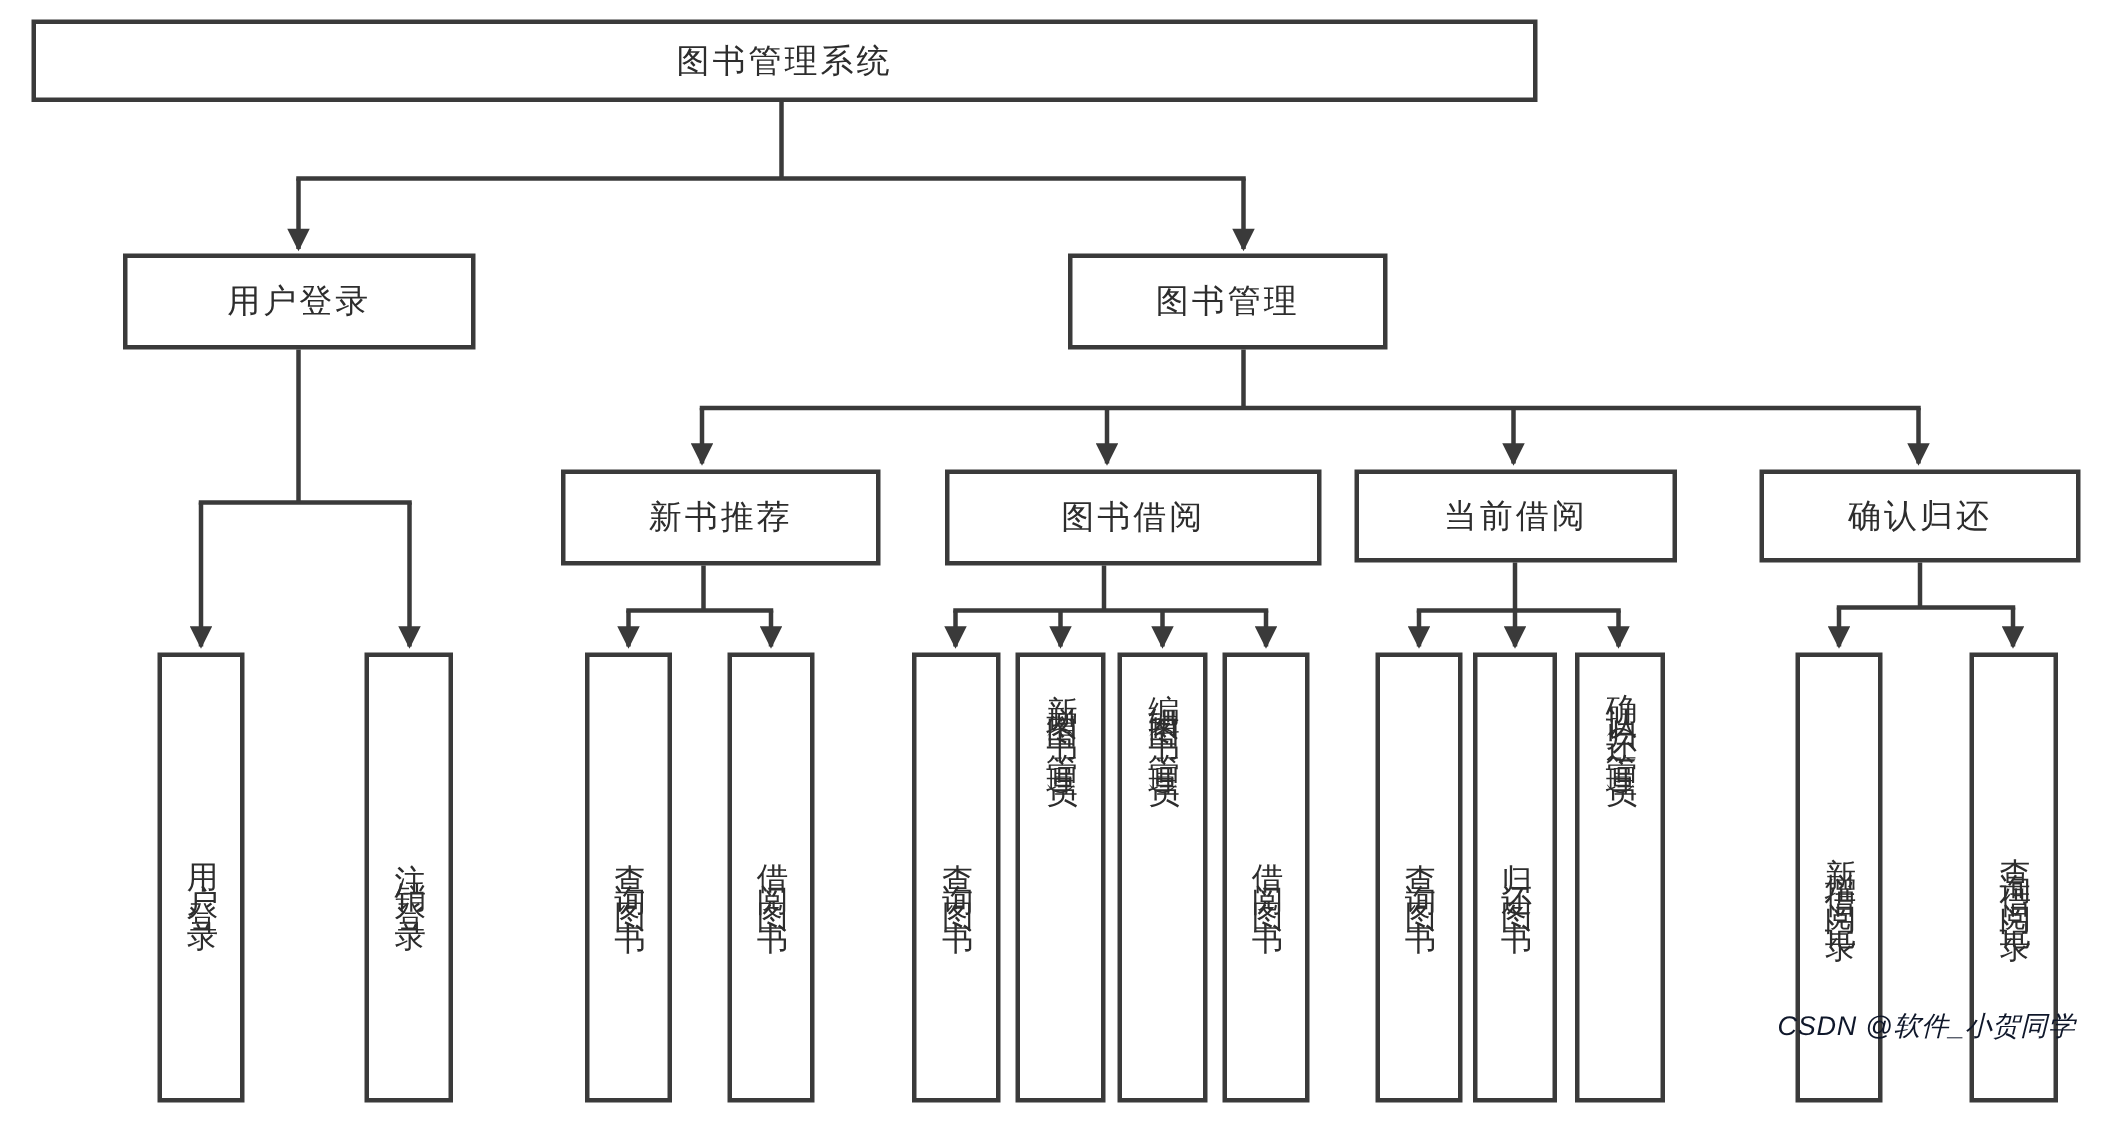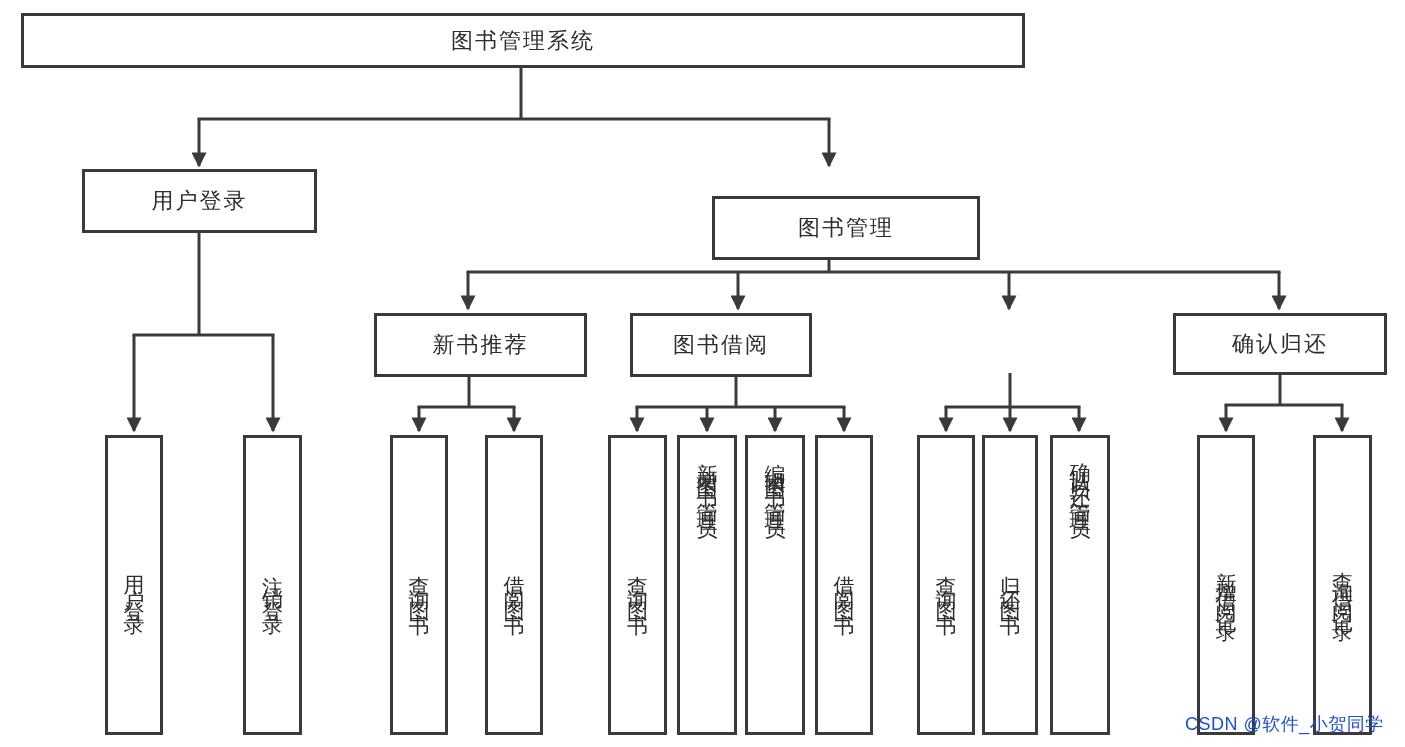--- a/index.html
+++ b/index.html
@@ -42,47 +42,48 @@
   }
   .v-node.med  { letter-spacing: 10px; }
   .v-node.long {
     letter-spacing: 8px;
     justify-content: flex-start;
     padding-top: 8px;
   }
   
   #n-root        { left: 21px;   top: 13px;  width: 1004px; height: 55px; }
   #n-user-login  { left: 82px;   top: 169px; width: 235px;  height: 64px; }
-  #n-book-mgmt   { left: 712px;  top: 169px; width: 268px;  height: 64px; margin-top: 27px; }
+  #n-book-mgmt   { left: 712px;  top: 169px; width: 213px;  height: 64px; }
   #n-new-book    { left: 374px;  top: 313px; width: 213px;  height: 64px; }
-  #n-book-borrow { left: 630px;  top: 313px; width: 182px;  height: 64px; }
+  #n-book-borrow { left: 630px;  top: 313px; width: 251px;  height: 64px; }
   #n-cur-borrow  { left: 903px;  top: 313px; width: 215px;  height: 62px; }
   #n-rec-borrow  { left: 1173px; top: 313px; width: 214px;  height: 62px; }
   
   #l-ul-1 { left: 105px;  width: 58px; }
   #l-ul-2 { left: 243px;  width: 59px; }
   #l-nb-1 { left: 390px;  width: 58px; }
   #l-nb-2 { left: 485px;  width: 58px; }
   #l-bb-1 { left: 608px;  width: 59px; }
   #l-bb-2 { left: 677px;  width: 60px; }
   #l-bb-3 { left: 745px;  width: 60px; }
   #l-bb-4 { left: 815px;  width: 58px; }
   #l-cb-1 { left: 917px;  width: 58px; }
   #l-cb-2 { left: 982px;  width: 56px; }
   #l-cb-3 { left: 1050px; width: 60px; }
   #l-br-1 { left: 1197px; width: 58px; }
   #l-br-2 { left: 1313px; width: 59px; }
   .watermark {
     position: absolute;
     left: 1185px;
-    top: 712px;
+    top: 672px;
     font-size: 18px;
-    color: #1d4ed8;
+    color: #0f172a;
     letter-spacing: 0.5px;
     white-space: nowrap;
+    font-style: italic;
   }
 </style>
 </head>
 <body>
 
 <div class="canvas">
 
   <svg class="connectors" viewBox="0 0 1405 747" xmlns="http://www.w3.org/2000/svg">
     <defs>
       <marker id="arrow" viewBox="0 0 10 10" refX="9" refY="5" markerWidth="5.5" markerHeight="5" orient="auto-start-reverse">
@@ -148,20 +149,23 @@
   <div class="node h-node" id="n-book-mgmt">
     <span>图书管理</span>
   </div>
 
   <div class="node h-node" id="n-new-book">
     <span>新书推荐</span>
   </div>
   <div class="node h-node" id="n-book-borrow">
     <span>图书借阅</span>
   </div>
+  <div class="node h-node" id="n-cur-borrow">
+    <span>当前借阅</span>
+  </div>
   <div class="node h-node" id="n-rec-borrow">
     <span>确认归还</span>
   </div>
 
   <div class="node v-node" id="l-ul-1">
     <span>用户登录</span>
   </div>
   <div class="node v-node" id="l-ul-2">
     <span>注销登录</span>
   </div>

